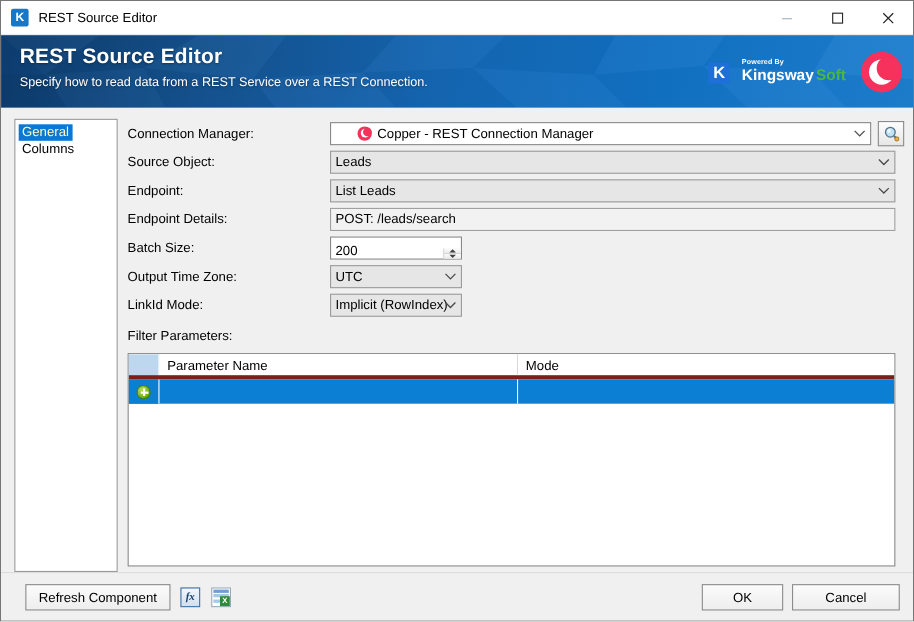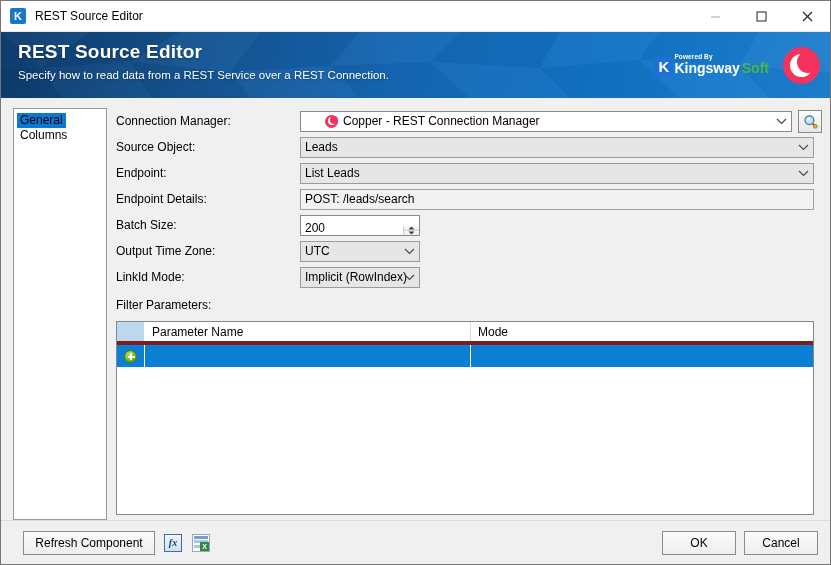--- a/index.html
+++ b/index.html
@@ -94,21 +94,21 @@
   .ksoft-k {
     width: 19px; height: 19px;
     background: #1e6fd9;
     color: #fff;
     font-weight: bold;
     font-size: 15px;
     display: flex; align-items: center; justify-content: center;
     line-height: 1;
     margin-top: 3px;
   }
-  .ksoft-words { margin-left: 1px; line-height: 1; }
+  .ksoft-words { margin-left: 11px; line-height: 1; }
   .ksoft-powered {
     font-size: 6.5px;
     font-weight: bold;
     color: #ffffff;
     letter-spacing: .1px;
     display: block;
     margin-bottom: 0px;
   }
   .ksoft-name {
     font-size: 14px;
@@ -161,21 +161,21 @@
   }
   .nav-item {
     font-size: 12px;
     line-height: 15px;
     padding: 0 3px;
     color: #000;
     display: inline-block;
   }
   .nav-item.selected {
     background: #0b78d4;
-    color: #000000;
+    color: #fef9c3;
   }
   .nav-row { line-height: 15px; }
 
   .form-panel {
     flex: 1 1 auto;
     margin-left: 9px;
     position: relative;
   }
 
   .frow {
@@ -347,21 +347,21 @@
     border: 1px solid #8c8c8c;
     background: linear-gradient(#fbfbfb, #eeeeee);
     font-size: 12px;
     font-family: "Liberation Sans", sans-serif;
     display: flex; align-items: center; justify-content: center;
     color: #000;
     text-align: center;
   }
   .btn-refresh { width: 132px; margin-left: 10px; }
   .btn-ok { width: 74px; }
-  .btn-cancel { width: 74px; }
+  .btn-cancel { width: 98px; }
   .spacer { flex: 1 1 auto; }
 
   .tool-icon {
     width: 20px; height: 20px;
     display: flex; align-items: center; justify-content: center;
   }
   .fx-icon {
     width: 18px; height: 18px;
     border: 1px solid #3a6ea5;
     background: linear-gradient(#f2f7fc, #cfe0f2);

